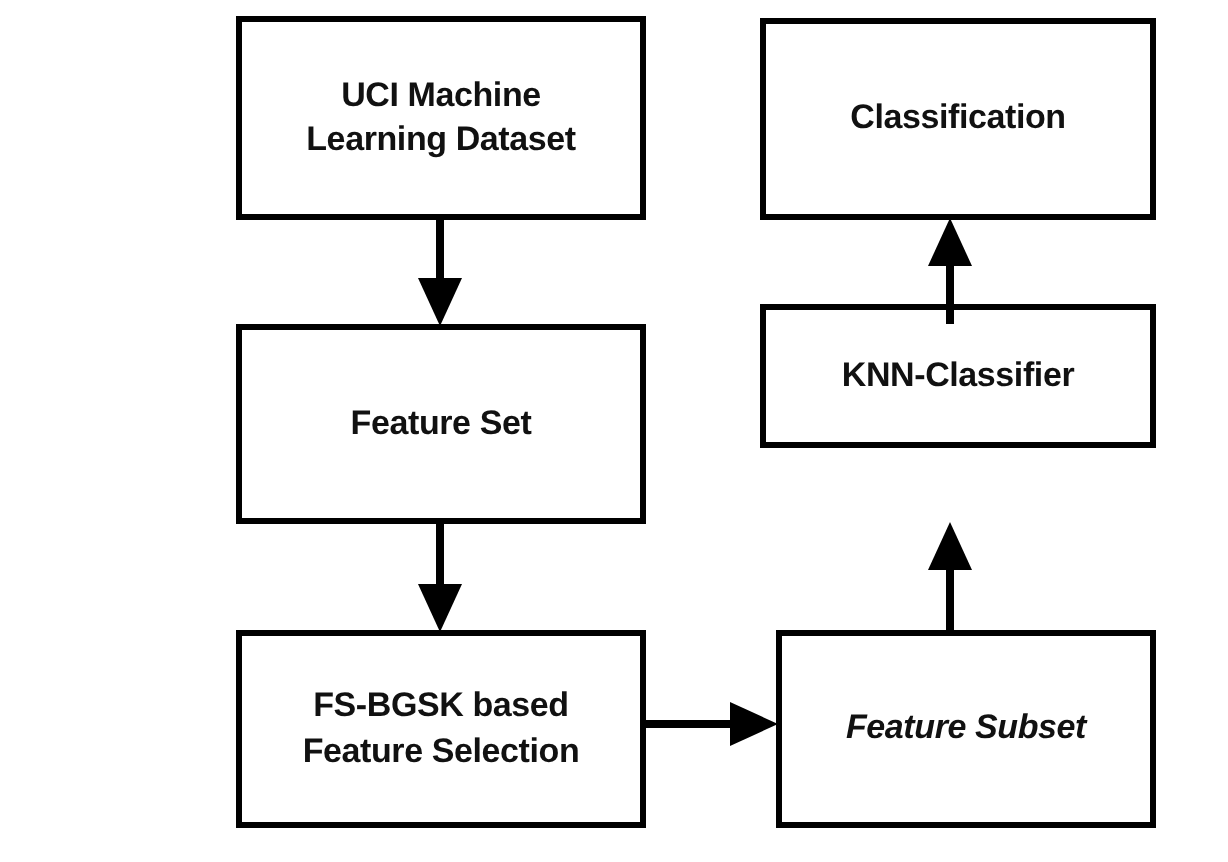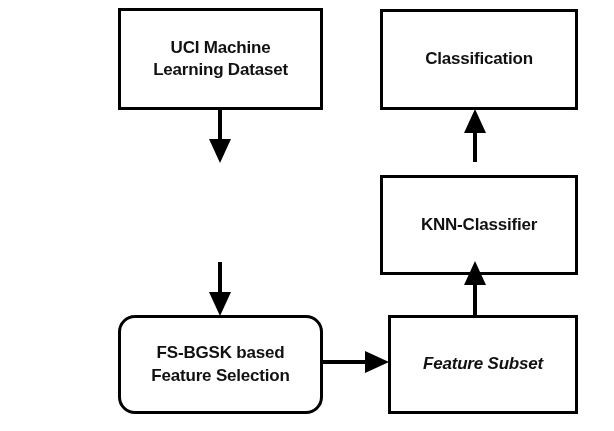--- a/index.html
+++ b/index.html
@@ -33,23 +33,23 @@
     font-size: 17px;
     line-height: 1.32;
     color: #111111;
     letter-spacing: -0.2px;
     white-space: pre-line;
     padding: 0 6px;
   }
   
   #node-dataset   { left: 70px;  top: 8px;   width: 205px; height: 102px; }
   #node-featset   { left: 70px;  top: 162px; width: 205px; height: 100px; }
-  #node-fsbgsk    { left: 70px;  top: 315px; width: 205px; height: 99px; border-radius: 17px;  }
+  #node-fsbgsk    { left: 70px;  top: 315px; width: 205px; height: 99px;  }
   #node-class     { left: 332px; top: 9px;   width: 198px; height: 101px; }
-  #node-knn       { left: 332px; top: 175px; width: 198px; height: 100px; }
+  #node-knn       { left: 332px; top: 152px; width: 198px; height: 72px; }
   #node-subset    { left: 340px; top: 315px; width: 190px; height: 99px; font-style: italic;  }
 
   
   .edge {
     position: absolute;
     overflow: visible;
   }
   .edge svg { display: block; overflow: visible; }
   .edge-line {
     stroke: #000000;
@@ -61,20 +61,23 @@
 </head>
 <body>
 
 <div id="canvas">
 
   <div class="node" id="node-dataset">
     <span class="node-label">UCI Machine
 Learning Dataset</span>
   </div>
 
+  <div class="node" id="node-featset">
+    <span class="node-label">Feature Set</span>
+  </div>
 
   <div class="node" id="node-fsbgsk">
     <span class="node-label">FS-BGSK based
 Feature Selection</span>
   </div>
 
   <div class="node" id="node-class">
     <span class="node-label">Classification</span>
   </div>
 

